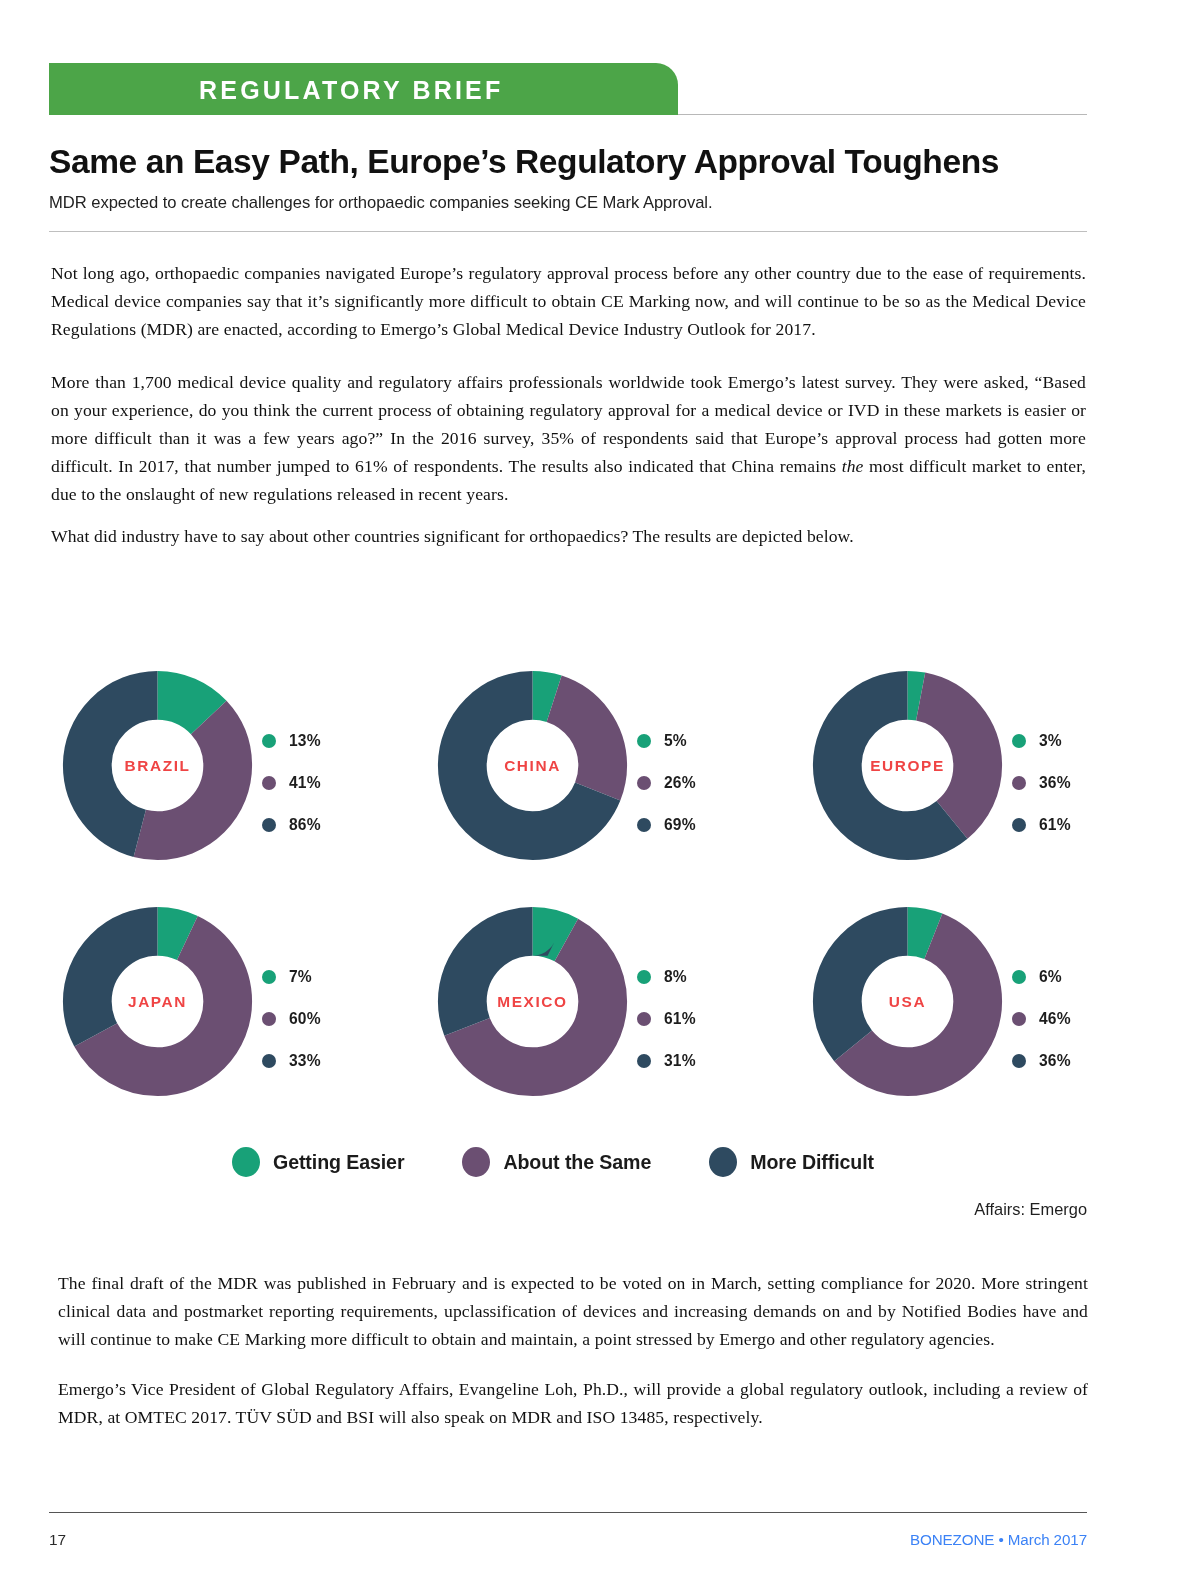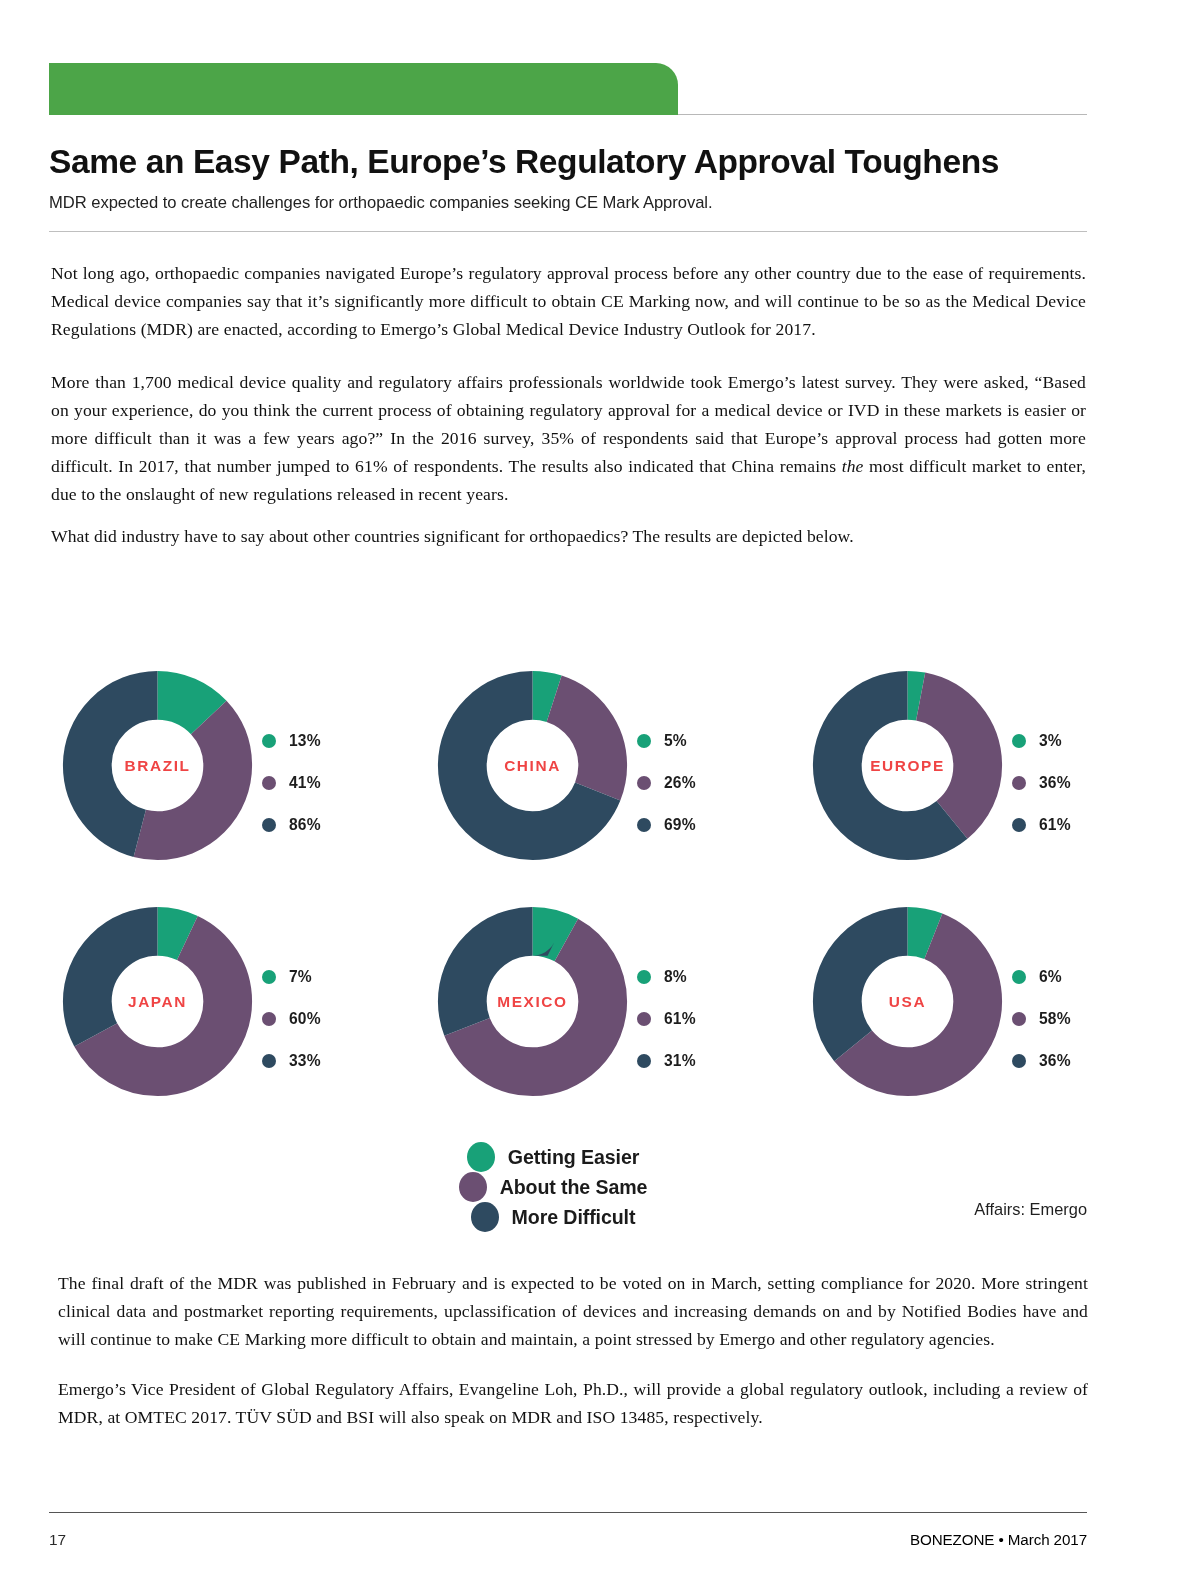--- a/index.html
+++ b/index.html
@@ -185,22 +185,20 @@
   }
 
   
   .key {
     position: absolute;
     left: 232px;
     top: 1142px;
     width: 700px;
     height: 40px;
     display: flex;
-    align-items: center;
-    flex-direction: column;
   }
   .key-item {
     display: flex;
     align-items: center;
     margin-right: 58px;
   }
   .key-dot {
     width: 28px;
     height: 30px;
     border-radius: 50%;
@@ -241,32 +239,33 @@
     font-size: 15.4px;
     color: #2a2a2a;
   }
   .footer-meta {
     position: absolute;
     left: 0;
     top: 1531px;
     width: 1087px;
     text-align: right;
     font-size: 15.2px;
-    color: #000000;
+    color: #3b82f6;
     letter-spacing: -0.1px;
   }
   .italic { font-style: italic; }
 </style>
 </head>
 <body>
 
 <div class="page">
 
   <div class="banner-wrap">
     <div class="banner"></div>
+    <div class="banner-label">REGULATORY BRIEF</div>
     <div class="banner-rule"></div>
   </div>
 
   <div class="title">Same an Easy Path, Europe’s Regulatory Approval Toughens</div>
   <div class="subtitle">MDR expected to create challenges for orthopaedic companies seeking CE Mark Approval.</div>
   <div class="title-rule"></div>
 
   <div class="body-serif p1">Not long ago, orthopaedic companies navigated Europe’s regulatory approval process before any other country due to the ease of requirements. Medical device companies say that it’s significantly more difficult to obtain CE Marking now, and will continue to be so as the Medical Device Regulations (MDR) are enacted, according to Emergo’s Global Medical Device Industry Outlook for 2017.</div>
 
   <div class="body-serif p2"><span>More than 1,700 medical device quality and regulatory affairs professionals worldwide took Emergo’s latest survey. They were asked, “Based on your experience, do you think the current process of obtaining regulatory approval for a medical device or IVD in these markets is easier or more difficult than it was a few years ago?” In the 2016 survey, 35% of respondents said that Europe’s approval process had gotten more difficult. In 2017, that number jumped to 61% of respondents. The results also indicated that China remains </span><span class="italic">the</span><span> most difficult market to enter, due to the onslaught of new regulations released in recent years.</span></div>
@@ -422,21 +421,21 @@
         </svg>
         <div class="donut-label">USA</div>
       </div>
       <div class="legend-col">
         <div class="legend-row">
           <span class="legend-dot" style="background:#18A178"></span>
           <span class="legend-pct">6%</span>
         </div>
         <div class="legend-row">
           <span class="legend-dot" style="background:#6B4F72"></span>
-          <span class="legend-pct">58%</span>
+          <span class="legend-pct">46%</span>
         </div>
         <div class="legend-row">
           <span class="legend-dot" style="background:#2E4A60"></span>
           <span class="legend-pct">36%</span>
         </div>
       </div>
     </div>
 
   </div>
 

